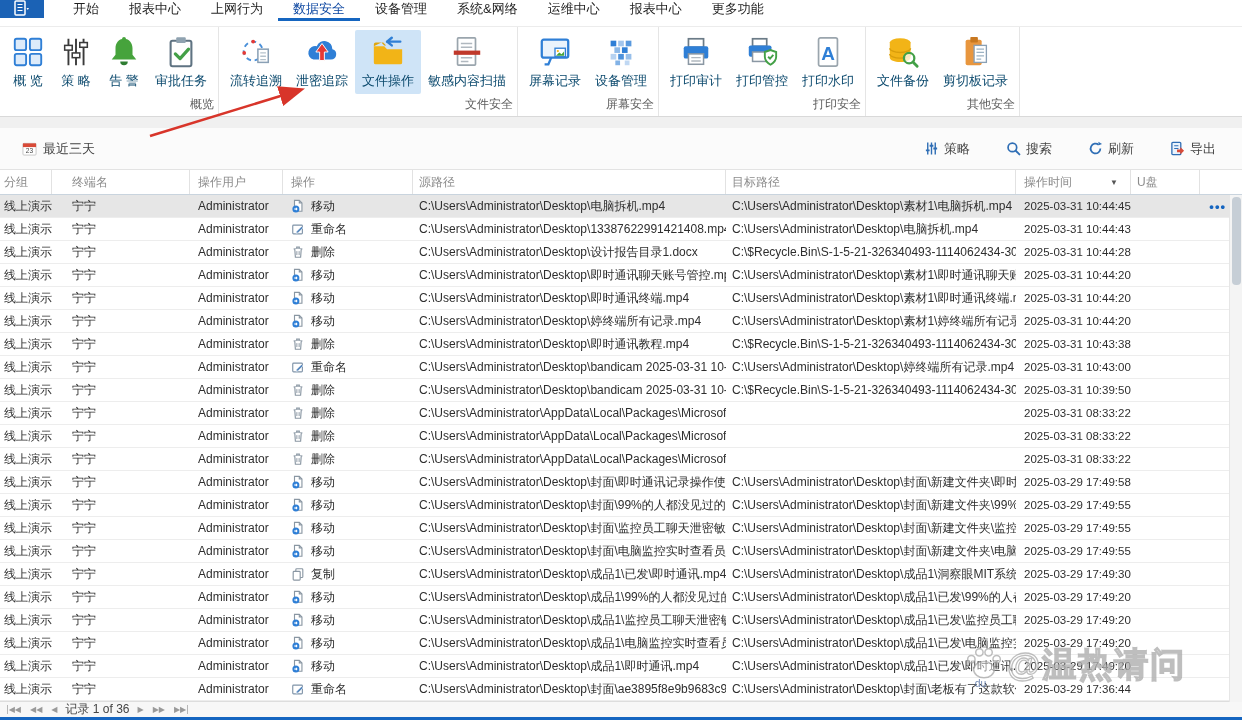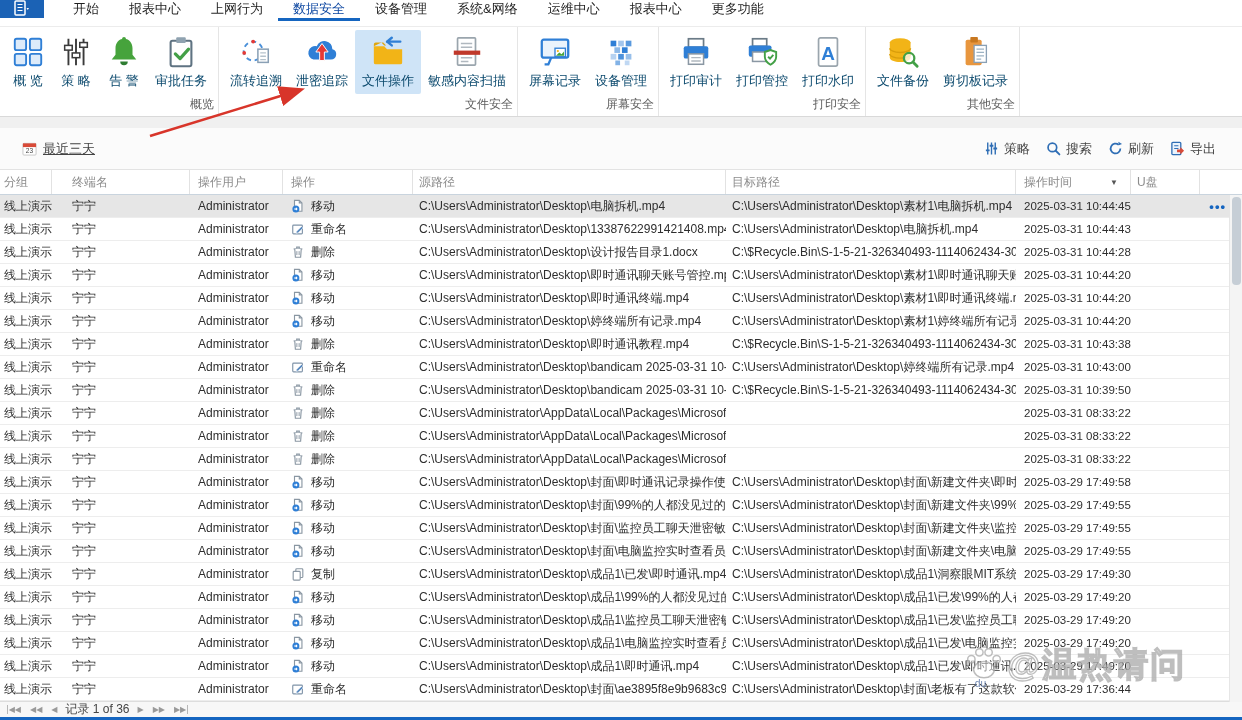--- a/index.html
+++ b/index.html
@@ -20,23 +20,23 @@
   .rbtns { display:flex; align-items:flex-start; flex:1; }
   .rbtn { display:flex; flex-direction:column; align-items:center; gap:3px; padding:5px 7px 4px 7px; cursor:pointer; border-radius:2px; }
   .rbtn.hl { background:#cfe4f7; }
   .ricon { width:34px; height:34px; }
   .rlabel { font-size:13px; color:#0c4a6e; white-space:nowrap; }
   .rglabel { text-align:right; font-size:12px; color:#5c5c5c; padding:2px 0 5px 0; }
 
   
   .subtop { height:11px; background:#f0f0f0; }
   .filterbar { height:42px; background:#fbfbfb; display:flex; align-items:center; border-bottom:1px solid #e3e3e3; padding:0 26px 0 22px; }
-  .datebtn { display:flex; align-items:center; gap:6px; font-size:13px; color:#444; cursor:pointer;text-decoration:underline; }
+  .datebtn { display:flex; align-items:center; gap:6px; font-size:13px; color:#444; cursor:pointer; }
   .fspacer { flex:1; }
-  .factions { display:flex; align-items:center; gap:16px; }
+  .factions { display:flex; align-items:center; gap:36px; }
   .fbtn { display:flex; align-items:center; gap:5px; font-size:13px; color:#444; cursor:pointer; }
   .sicon { width:15px; height:15px; }
 
   
   .grid-cols { display:grid; grid-template-columns:52px 138px 93px 130px 313px 290px 115px 69px 1fr; }
   .ghead { height:25px; background:#fff; border-bottom:1px solid #c9d4de; }
   .ghead .hcell { display:flex; align-items:center; font-size:12px; color:#8c8c8c; border-right:1px solid #e2e2e2; height:100%; overflow:hidden; white-space:nowrap; }
   .ghead .hcell.nb { border-right:none; }
   .sort-arrow { margin-left:auto; padding-right:12px; font-size:8px; color:#555; }
   .gbody { height:506px; position:relative; background:#fff; }

